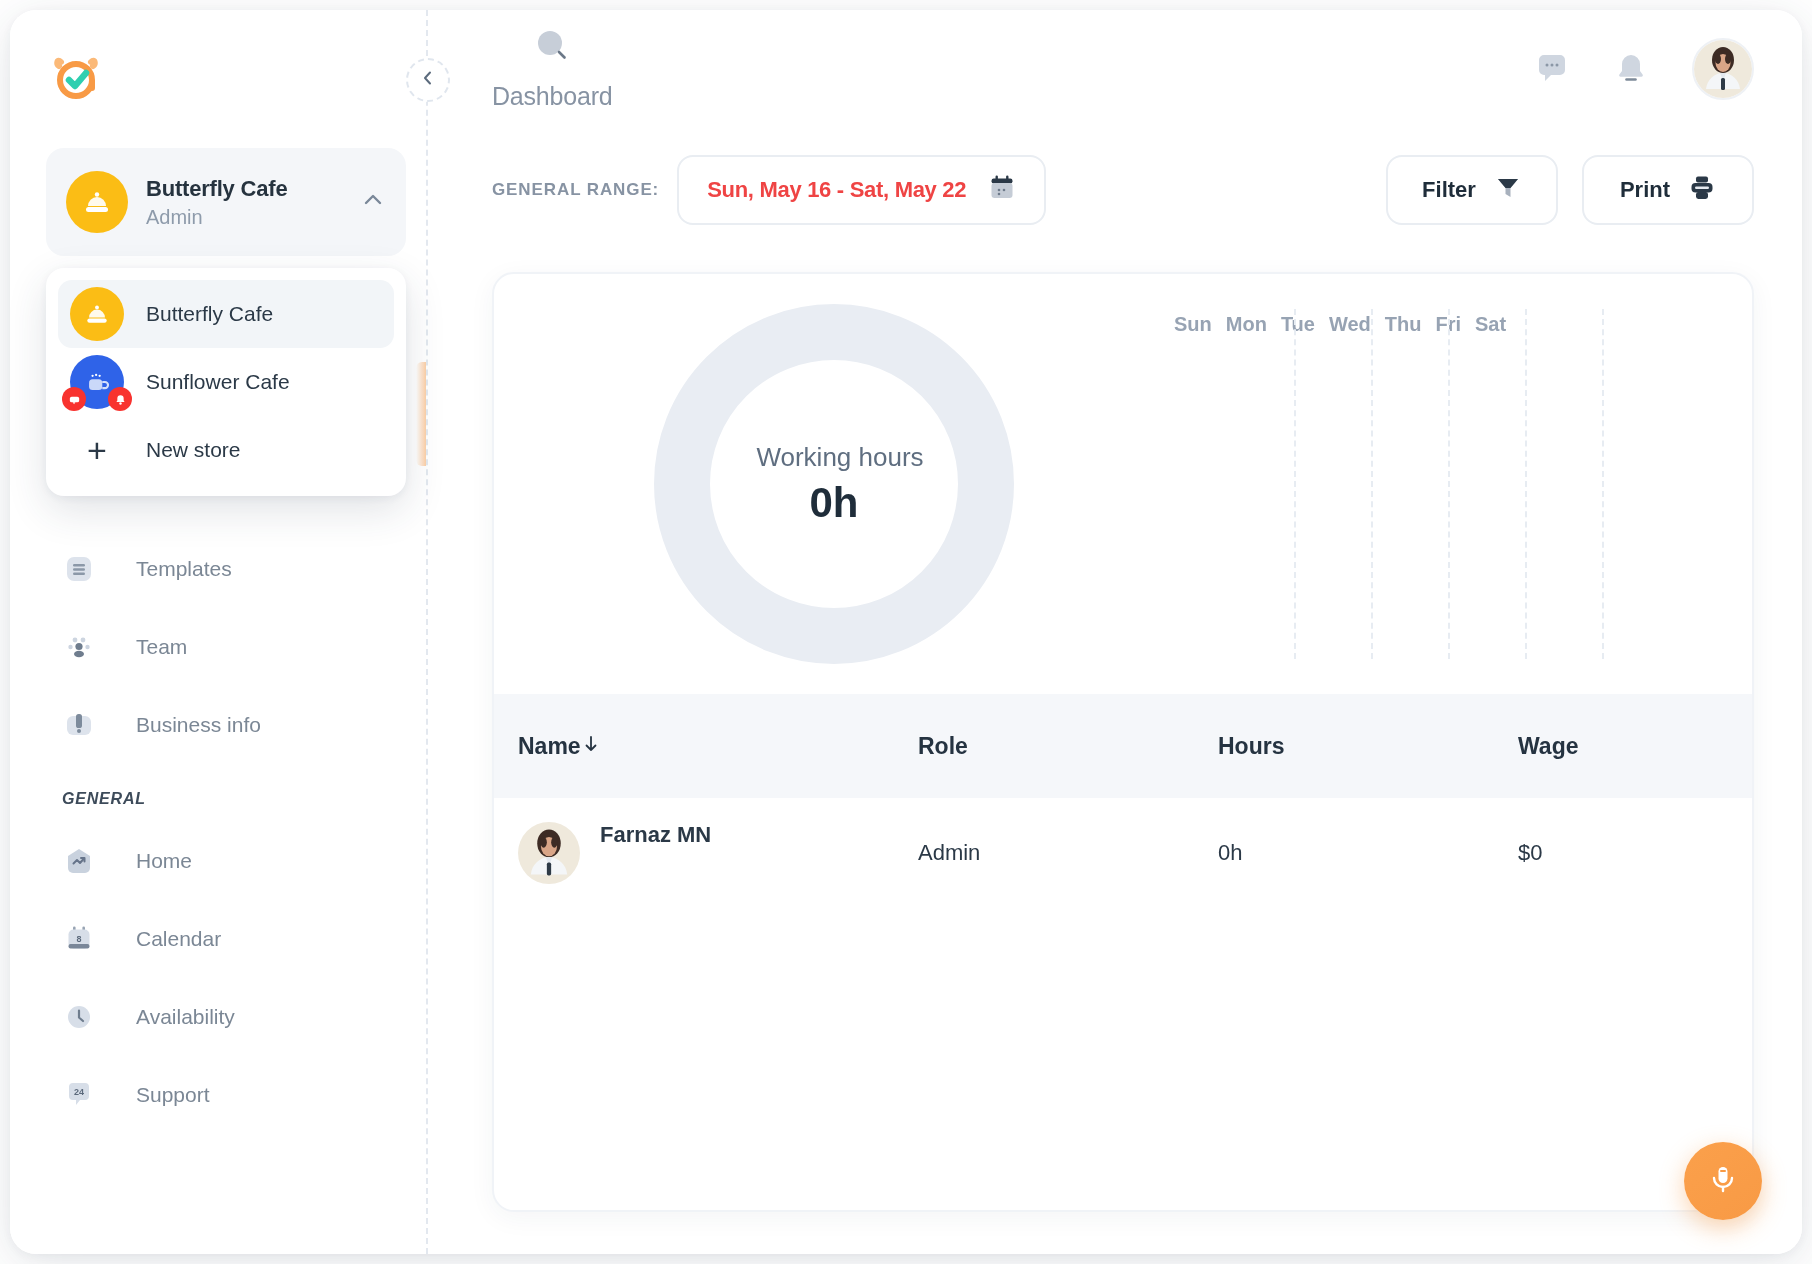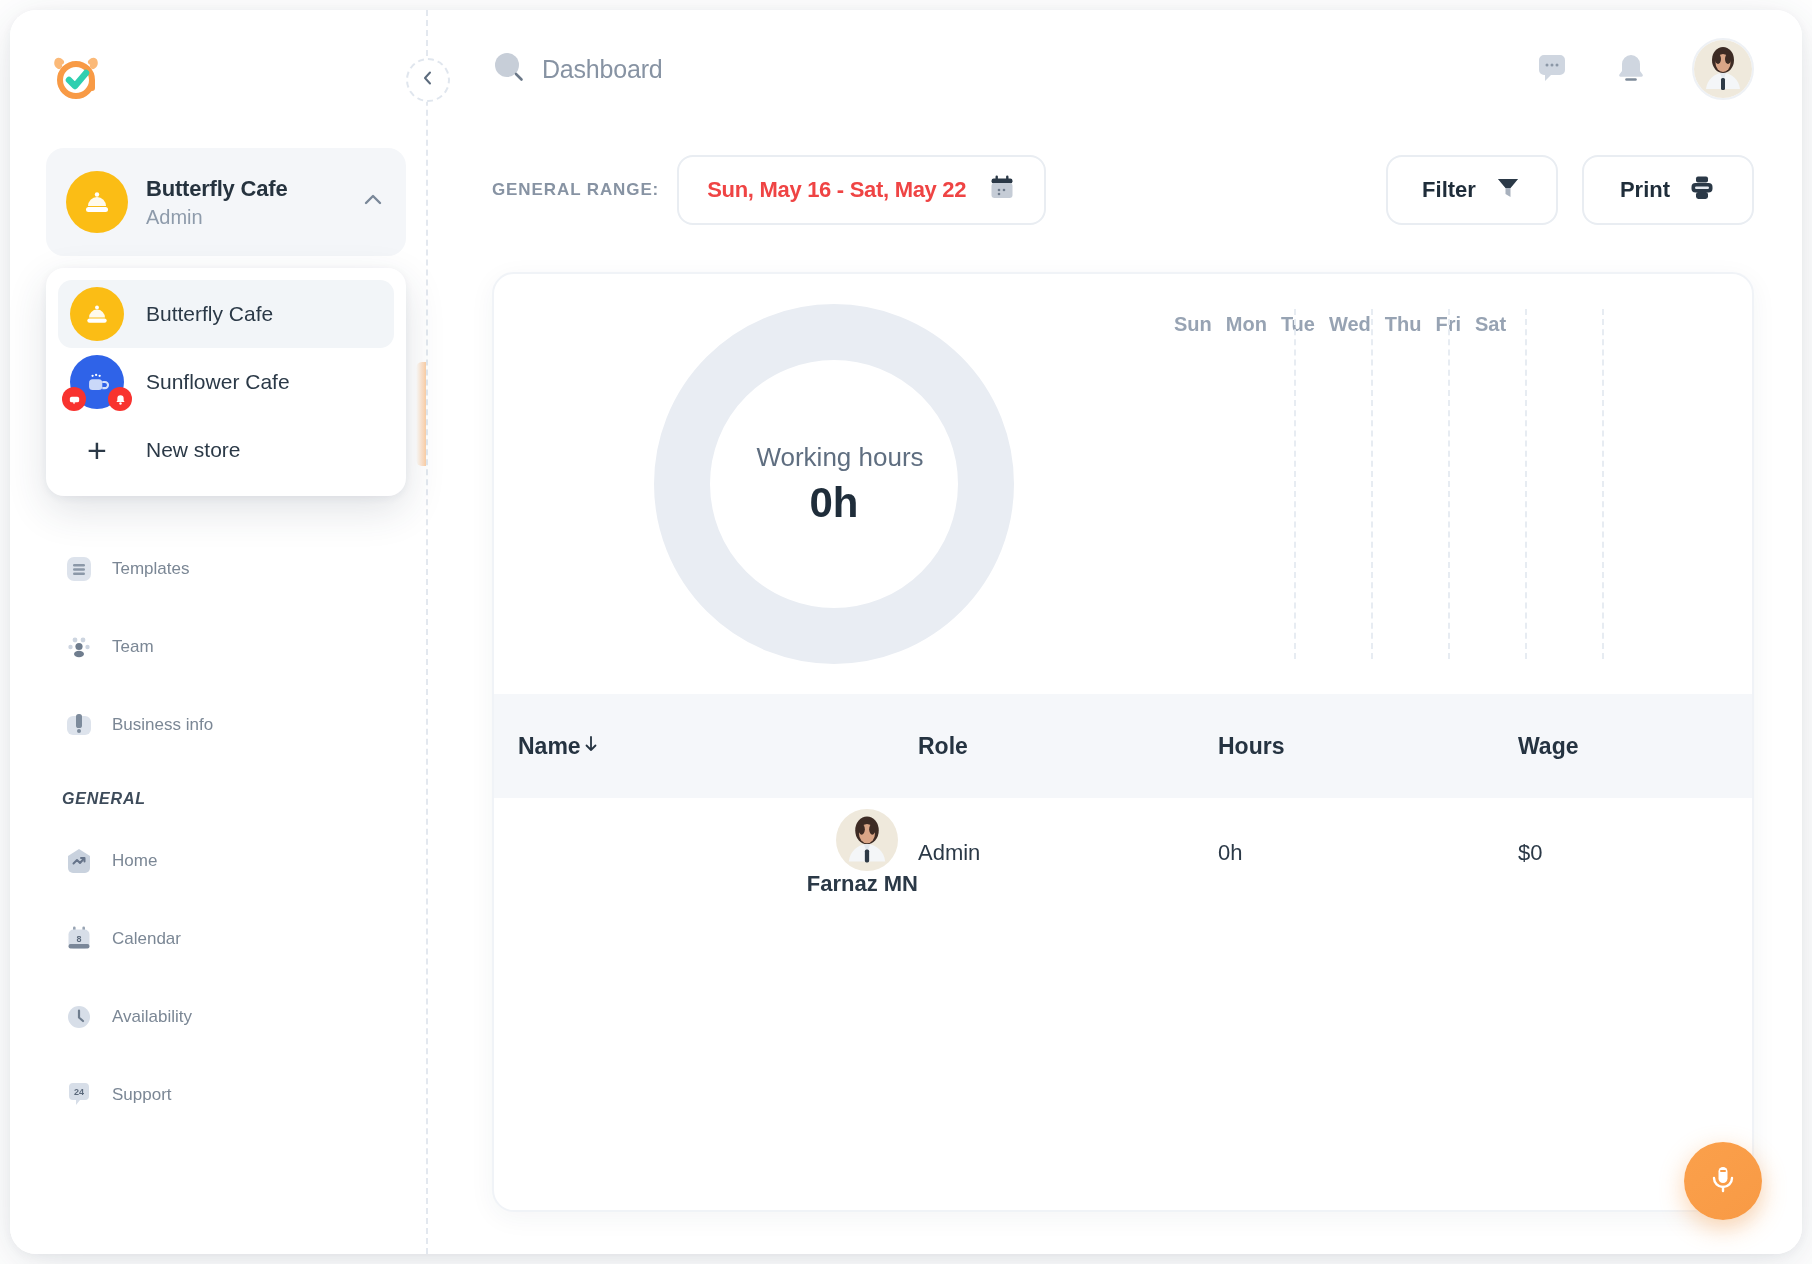--- a/index.html
+++ b/index.html
@@ -111,21 +111,21 @@
   .nav-item {
     display: flex; align-items: center;
     height: 78px; padding: 0 0 0 52px;
     cursor: pointer;
   }
   .nav-icon {
     width: 34px; height: 34px; flex: 0 0 34px;
     display: flex; align-items: center; justify-content: center;
   }
   .nav-label {
-    margin-left: 16px; font-size: 17px; color: #7b8795;
+    margin-left: 40px; font-size: 21px; color: #7b8795;
   }
   .nav-section {
     padding: 26px 0 14px 52px;
     font-size: 16px; font-weight: 700; letter-spacing: 0.8px;
     color: #3d4b5a;
     font-style: italic;
   }
 
   
   .main {
@@ -139,21 +139,21 @@
     background: #ffffff;
     border: 2px dashed #e0e6ee;
     display: flex; align-items: center; justify-content: center;
     cursor: pointer; z-index: 20;
   }
   .topbar {
     position: absolute; left: 0; right: 0; top: 0; height: 118px;
     display: flex; align-items: center;
     padding: 0 48px 0 64px;
   }
-  .page-title-wrap { display: flex; align-items: center; gap: 16px; }
+  .page-title-wrap { display: flex; align-items: center; gap: 16px; flex-direction: column; }
   .page-title {
     font-size: 25px; color: #8793a3; letter-spacing: -0.2px;
   }
   .topbar-spacer { flex: 1 1 auto; }
   .topbar-icons { display: flex; align-items: center; gap: 44px; }
   .icon-btn { cursor: pointer; display: flex; align-items: center; }
   .avatar-top {
     width: 62px; height: 62px; border-radius: 50%;
     overflow: hidden; border: 2px solid #eef1f5;
     cursor: pointer;
@@ -585,21 +585,21 @@
             </svg>
           </span>
         </div>
         <div class="th col-role">Role</div>
         <div class="th col-hours">Hours</div>
         <div class="th col-wage">Wage</div>
         <div class="th col-act"></div>
       </div>
 
       <div class="table-row">
-        <div class="cell col-name" style="display:flex;align-items:flex-end;flex-direction:column;">
+        <div class="cell col-name" style="display:flex;align-items:flex-start;">
           <span class="row-avatar">
             <svg width="62" height="62" viewBox="0 0 58 58">
               <rect width="58" height="58" fill="#efe9dc"></rect>
               <ellipse cx="29" cy="20" rx="11" ry="13" fill="#3d2b24"></ellipse>
               <ellipse cx="29" cy="23" rx="7.5" ry="9" fill="#d9a587"></ellipse>
               <path d="M29 33 c-9 0 -16 7 -17 16 h34 c-1 -9 -8 -16 -17 -16z" fill="#f4f6f8"></path>
               <path d="M26 33 l3 8 l3 -8 z" fill="#e3e8ee"></path>
               <rect x="27" y="38" width="4" height="12" rx="1.5" fill="#2e3a46"></rect>
               <ellipse cx="24" cy="19" rx="3" ry="5" fill="#3d2b24"></ellipse>
               <ellipse cx="34" cy="19" rx="3" ry="5" fill="#3d2b24"></ellipse>

